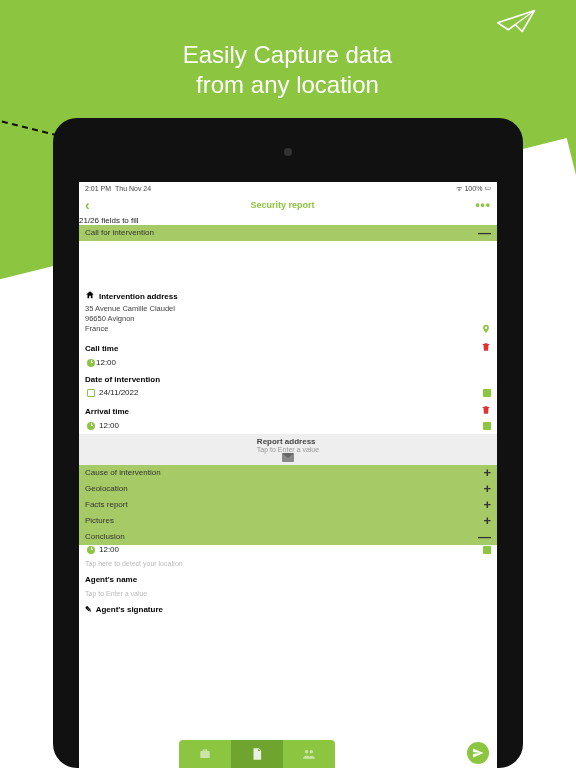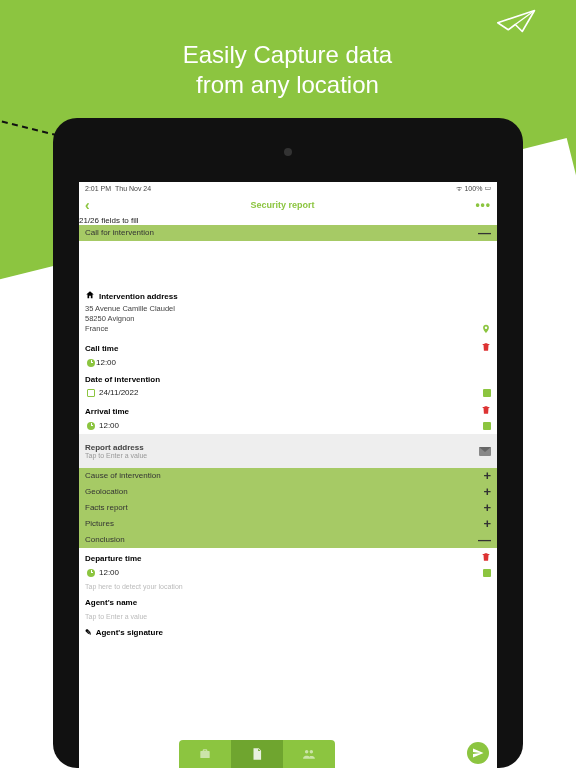--- a/index.html
+++ b/index.html
@@ -43,21 +43,21 @@
   .cal-ic { width: 8px; height: 8px; background: #8cc540; border-radius: 1px; position: relative; }
   .cal-ic.outline { background: #fff; border: 1px solid #8cc540; }
   .pin-ic { width: 10px; height: 10px; display: inline-block; }
   .pin-ic svg { width: 10px; height: 10px; display: block; fill: #8cc540; }
   .pin-ic.black svg { fill: #000; }
   .home-ic svg { width: 10px; height: 10px; fill: #000; }
   .trash-ic svg { width: 10px; height: 10px; fill: #d33; }
   .mail-ic { width: 12px; height: 9px; background: #888; border-radius: 1px; position: relative; }
   .mail-ic:before { content: ""; position: absolute; top: 0; left: 0; width: 0; height: 0; border-left: 6px solid transparent; border-right: 6px solid transparent; border-top: 5px solid #666; }
 
-  .greyhdr { background: #eee; color: #444; font-size: 8px; padding: 9px 6px; font-weight: 700; display: flex; justify-content: space-between; align-items: center; }
+  .greyhdr { background: #eee; color: #444; font-size: 8px; padding: 3px 6px; font-weight: 700; display: flex; justify-content: flex-end; align-items: center; flex-direction: column; }
 
   .bottombar { position: absolute; bottom: 0; left: 0; width: 100%; height: 28px; display: flex; }
   .bottombar .tabbar { display: flex; background: #8cc540; border-radius: 4px 4px 0 0; margin-left: 100px; overflow: hidden; height: 28px; }
   .bottombar .tab { width: 52px; display: flex; align-items: center; justify-content: center; }
   .bottombar .tab.active { background: #6fa52f; }
   .bottombar .tab svg { width: 14px; height: 14px; fill: #fff; opacity: .85; }
   .bottombar .tab.dim svg { opacity: .55; }
   .fab { position: absolute; right: 8px; bottom: 4px; width: 22px; height: 22px; border-radius: 50%; background: #8cc540; display: flex; align-items: center; justify-content: center; }
   .fab svg { width: 12px; height: 12px; fill: #fff; }
 </style>
@@ -109,21 +109,21 @@
       <div class="blk row">
         <div>
           <div class="lbl">
             <span class="home-ic"><svg viewBox="0 0 24 24">
                   <path d="M12 3 L21 11 H18 V20 H14 V14 H10 V20 H6 V11 H3 Z"></path>
                 </svg></span>
             <span>Intervention address</span>
           </div>
           <div class="addr">
             <div>35 Avenue Camille Claudel</div>
-            <div>58250 Avignon</div>
+            <div>96650 Avignon</div>
             <div>France</div>
           </div>
         </div>
         <span class="pin-ic">
             <svg viewBox="0 0 24 24">
               <path d="M12 2C8 2 5 5 5 9c0 5 7 13 7 13s7-8 7-13c0-4-3-7-7-7zm0 10a3 3 0 110-6 3 3 0 010 6z"></path>
             </svg>
           </span>
       </div>
 
@@ -185,26 +185,20 @@
         </div>
       <div class="sec">
           <span>Pictures</span>
           <span class="sym">+</span>
         </div>
       <div class="sec">
           <span>Conclusion</span>
           <span class="sym">—</span>
         </div>
 
-      <div class="blk row-mid">
-        <span class="lbl">Departure time</span>
-        <span class="trash-ic"><svg viewBox="0 0 24 24">
-              <path d="M6 7h12l-1 14H7L6 7zm3-4h6l1 2H8l1-2zM4 5h16v2H4z"></path>
-            </svg></span>
-      </div>
       <div class="timeval row-mid" style="justify-content:space-between;">
         <span style="display:flex;align-items:center;gap:4px;">
           <span class="clock-ic"></span>
           <span>12:00</span>
         </span>
         <span class="cal-ic"></span>
       </div>
 
       <div class="hint">Tap here to detect your location</div>
 

